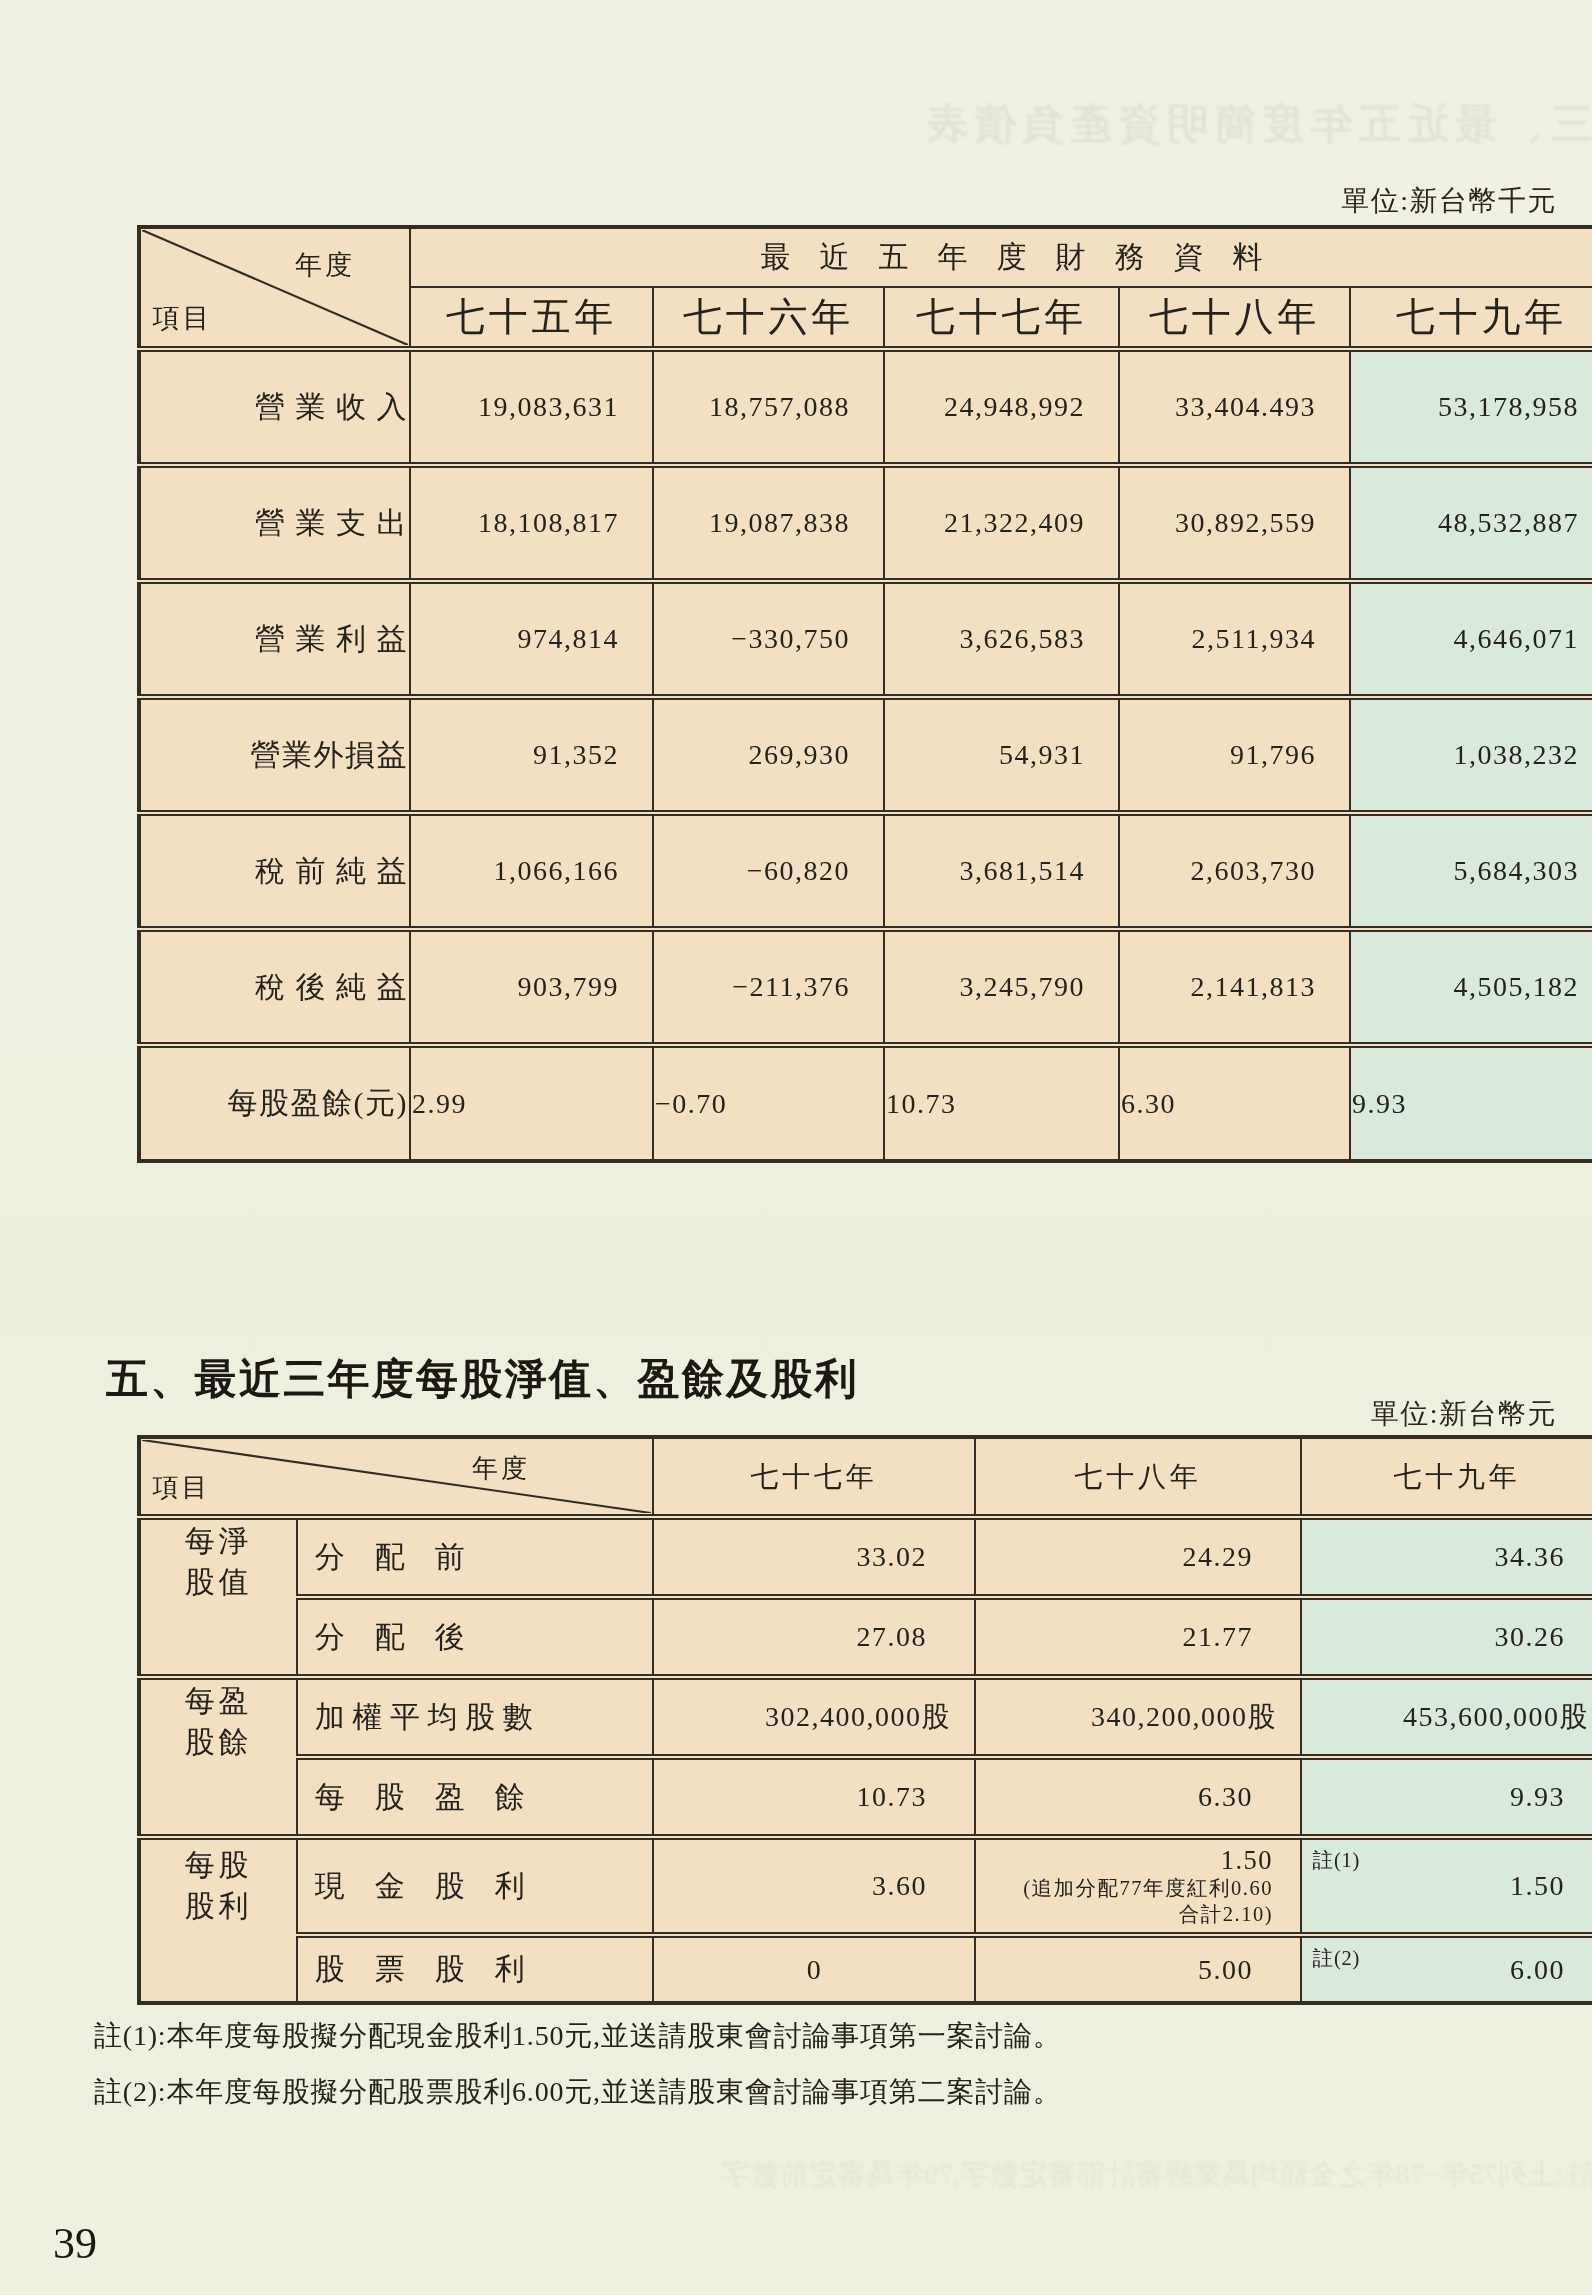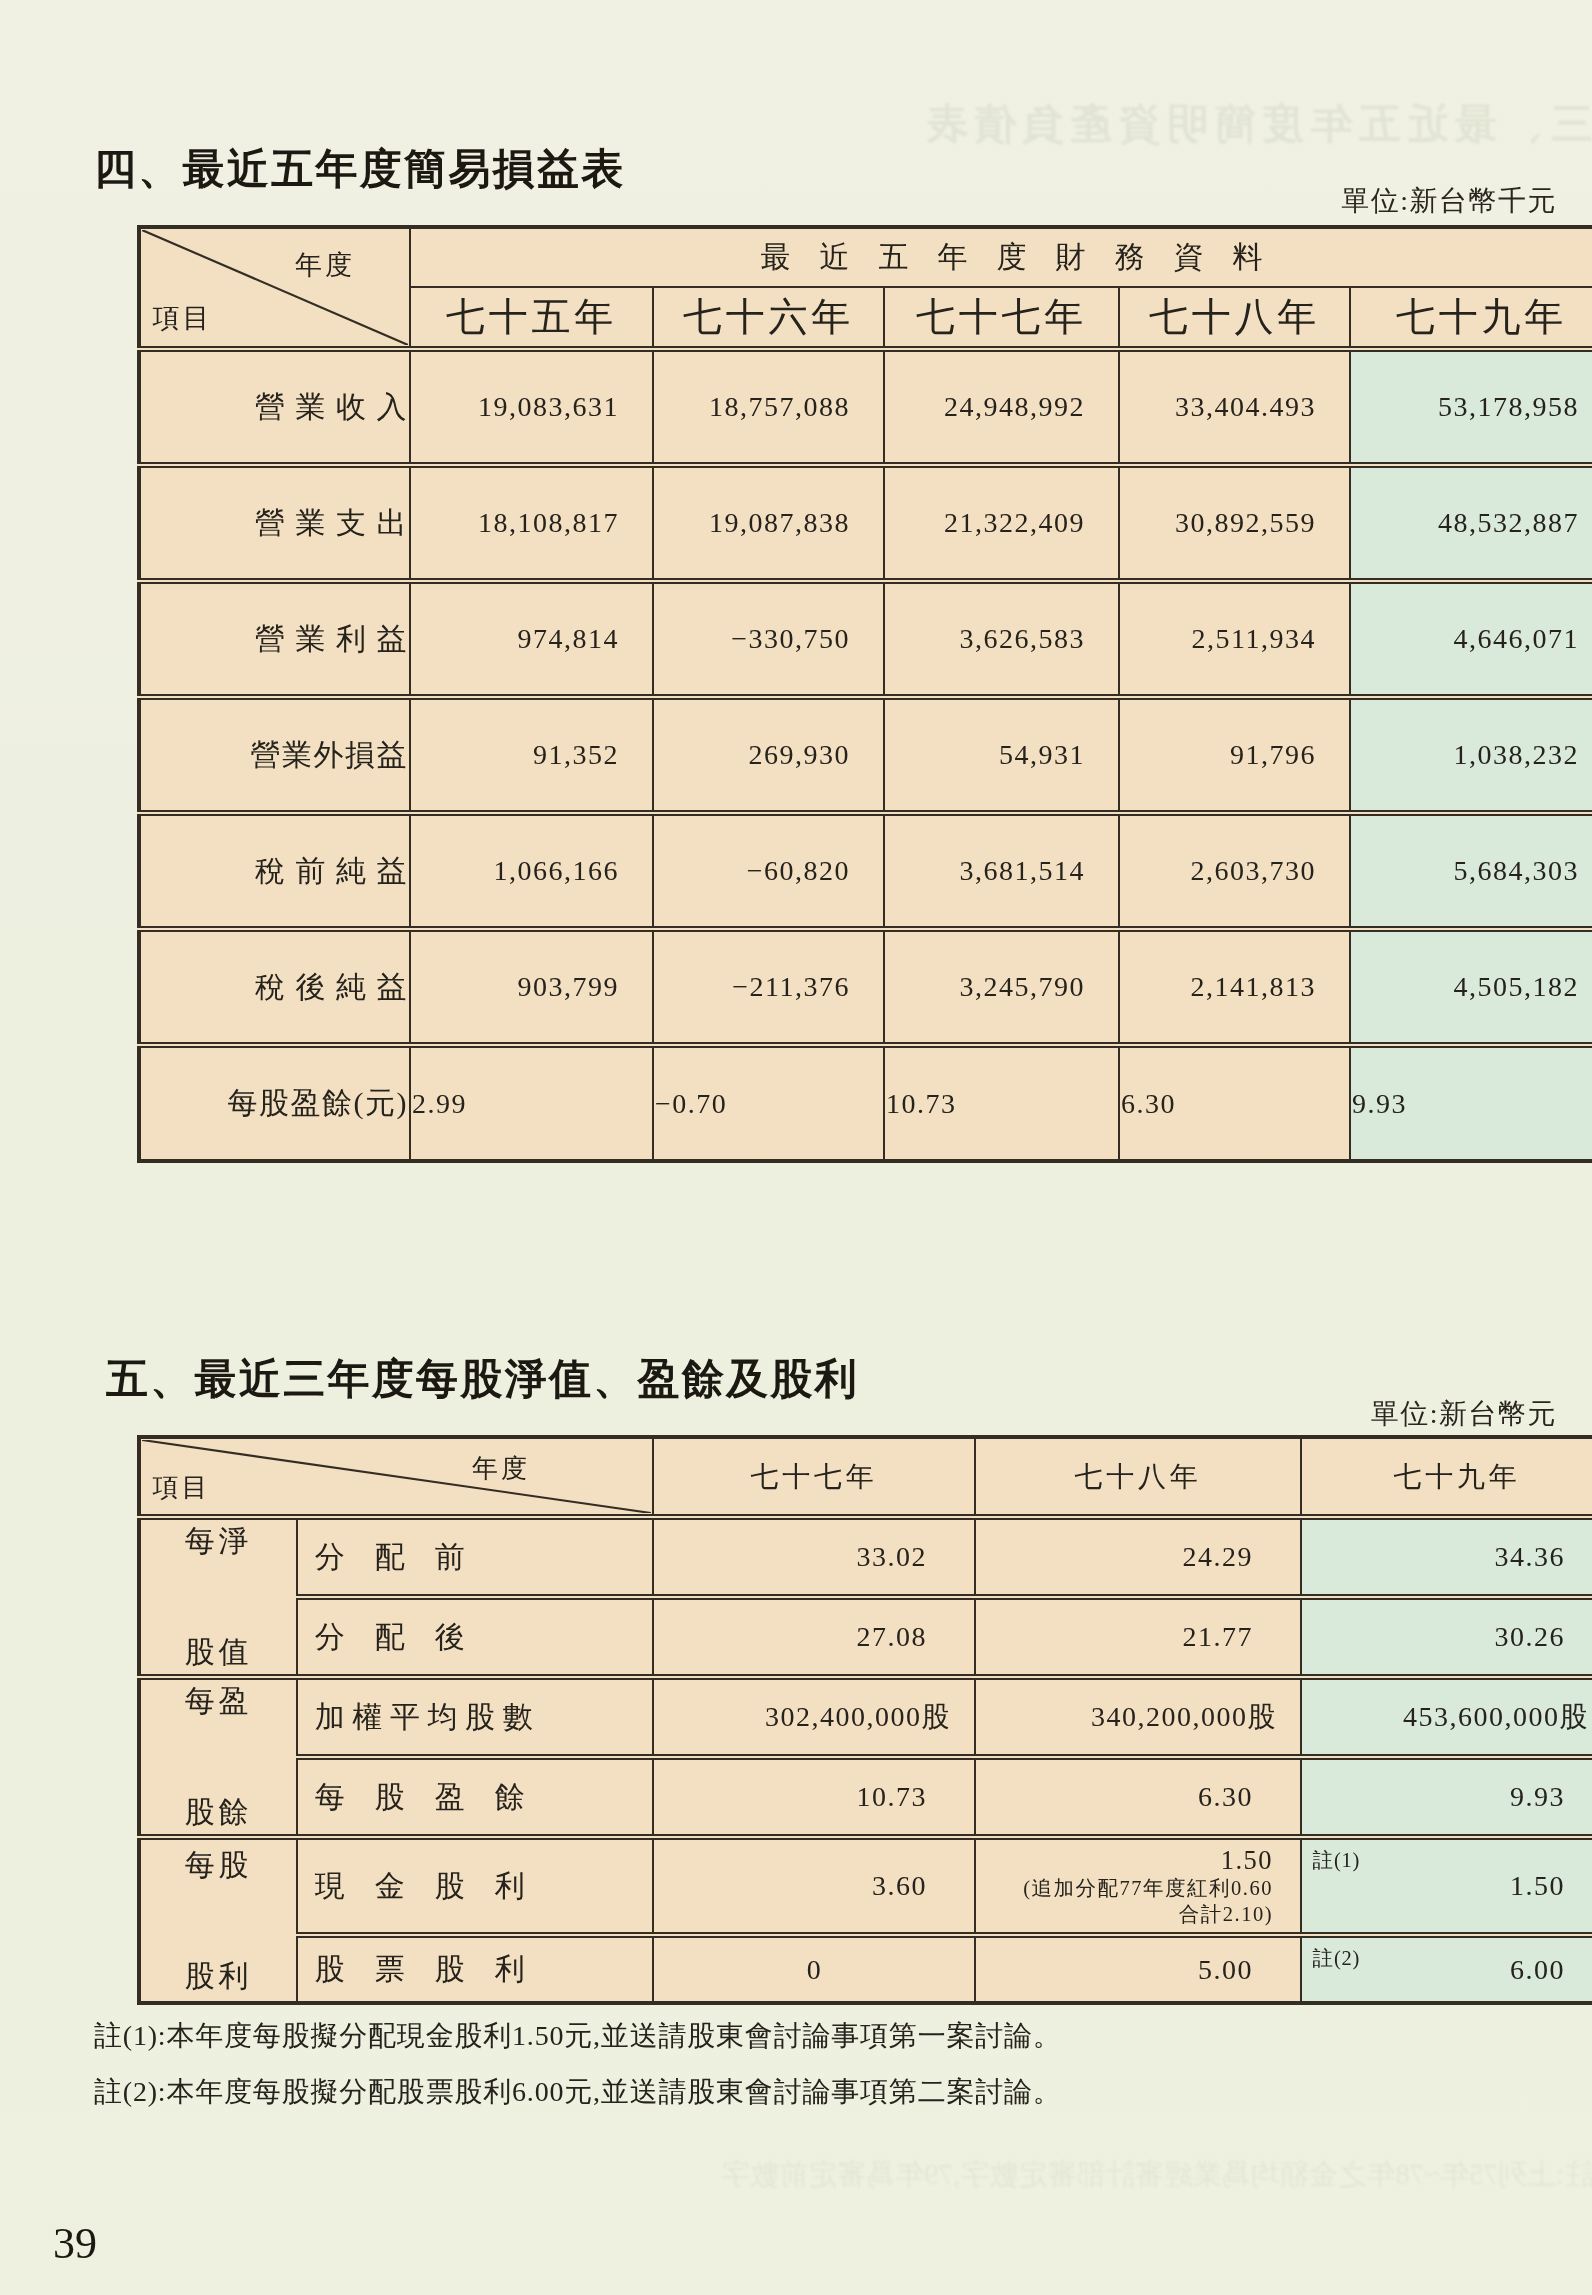--- a/index.html
+++ b/index.html
@@ -70,21 +70,21 @@
   .t5{left:93px;top:1435px;width:1476px;}
   .t5 tr.h1{height:77px;}
   .t5 tbody tr{height:80px;}
   .t5 tbody tr.r5{height:91px;}
   .t5 tbody tr.r6{height:68px;}
   .t5 .cornerbox{height:73px;}
   .t5 .c-top{top:10.6px;right:121px;font-size:26px;}
   .t5 .c-bot{bottom:7.6px;left:10.6px;font-size:26px;}
   .t5 th.year{font-size:28px;letter-spacing:3.8px;text-align:center;}
   .t5 td.g{font-size:30px;text-align:center;letter-spacing:3.8px;padding:0;}
-  .gcell{display:flex;flex-direction:column;justify-content:space-between;align-items:center;height:152px;}
+  .gcell{display:flex;flex-direction:column;justify-content:flex-start;align-items:center;height:152px;}
   .t5 td.lbl{font-size:30px;text-align:left;padding-left:16.7px;}
   .t5 td.lbl.kw6{letter-spacing:7.6px;}
   .t5 td.num{font-size:28px;text-align:right;padding-right:47px;letter-spacing:1.5px;}
   .t5 td.num.tight{padding-right:23px;}
   .t5 td.num.ctr{text-align:center;padding-right:0;}
   .t5 td.multi{padding-right:27px;padding-top:4.6px;padding-bottom:4.6px;}
   .t5 td.multi .l1{font-size:26.5px;line-height:1.2;}
   .t5 td.multi .l2{font-size:20.5px;line-height:1.25;}
   .t5 td.notecell{position:relative;}
   .noteref{position:absolute;top:6px;left:10.6px;font-size:20.5px;letter-spacing:0.8px;}
@@ -97,21 +97,20 @@
   .pageno{position:absolute;left:53px;top:2218px;font-size:44px;color:#1c1913;}
 </style>
 </head>
 <body>
 
 <div class="page">
 
   <div class="ghost ghost-top">三、最近五年度簡明資產負債表</div>
   <div class="ghost ghost-bottom">註:上列75年~78年之金額均爲業經審計部審定數字,79年爲審定前數字</div>
 
-  <div class="sec-title title4">四、最近五年度簡易損益表</div>
   <div class="unit unit4">單位:新台幣千元</div>
 
   <table class="t4">
     <colgroup>
       <col style="width:271px">
         <col style="width:243px">
         <col style="width:231px">
       <col style="width:235px">
         <col style="width:231px">
         <col style="width:264px">

